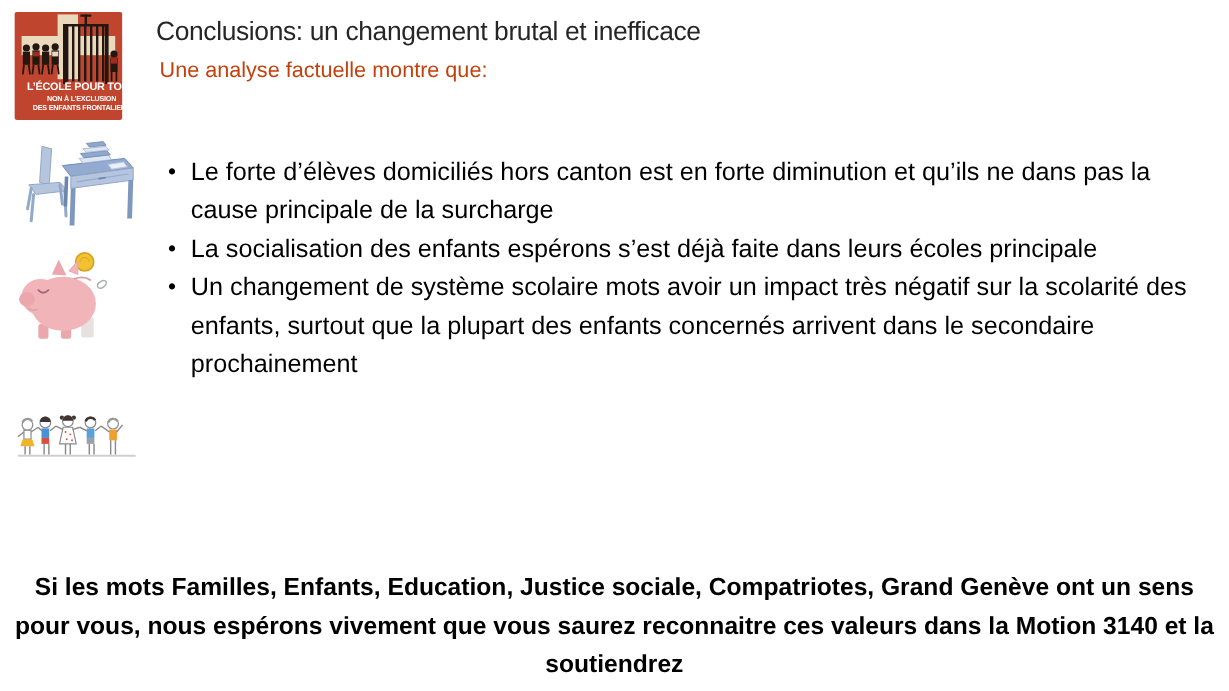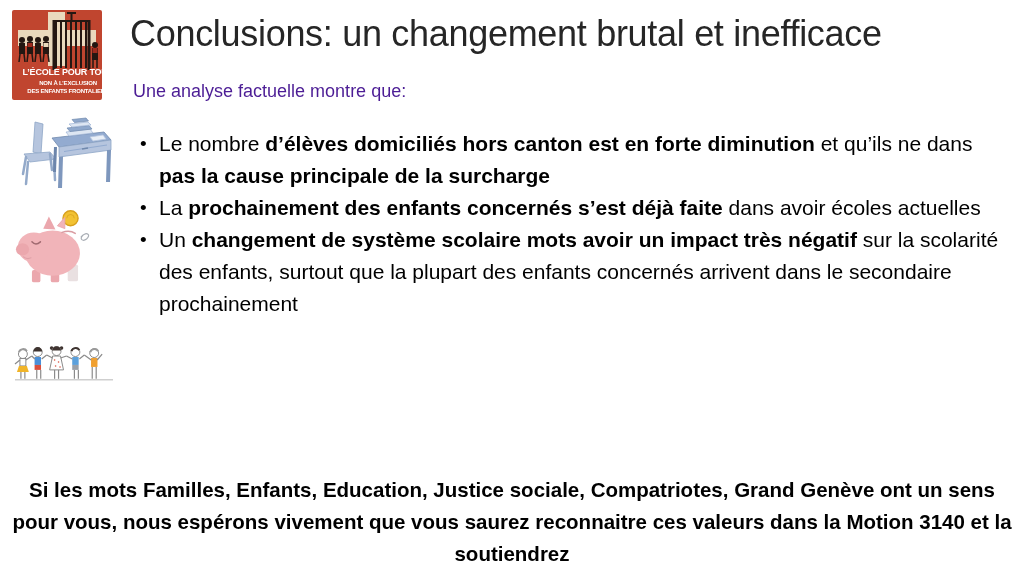--- a/index.html
+++ b/index.html
@@ -32,31 +32,31 @@
   }
   .logo-l1 { top: 58px; font-size: 9px; }
   .logo-l2 { top: 70px; font-size: 6px; }
   .logo-l3 { top: 78px; font-size: 6px; }
 
   
   .title {
     position: absolute;
     left: 130px; top: 13px;
     width: 880px;
-    font-size: 36px;
+    font-size: 22px;
     font-weight: 400;
     color: #262626;
     letter-spacing: -0.3px;
     white-space: nowrap;
   }
   .subtitle {
     position: absolute;
-    left: 133px; top: 81px;
+    left: 133px; top: 48px;
     font-size: 18px;
-    color: #4c1d95;
+    color: #c2410c;
   }
 
   
   .bullets {
     position: absolute;
     left: 136px; top: 128px;
     width: 876px;
     margin: 0; padding: 0;
     list-style: none;
     font-size: 21px;
@@ -67,21 +67,21 @@
     position: relative;
     padding-left: 23px;
     margin: 0;
   }
   .bullets li::before {
     content: "\2022";
     position: absolute;
     left: 4px; top: 0;
     font-size: 19px;
   }
-  .bullets .bold { font-weight: 700; }
+  .bullets .bold { font-weight: 400; }
 
   
   .footer {
     position: absolute;
     left: 12px; top: 474px;
     width: 1000px;
     text-align: center;
     font-size: 20.5px;
     line-height: 32px;
     font-weight: 700;
@@ -264,20 +264,20 @@
     <rect x="79.8" y="26" width="6.5" height="9" fill="#f0a030"></rect>
     <g stroke="#8a8a8a" stroke-width="1.2">
         <line x1="81" y1="35" x2="81" y2="47"></line>
         <line x1="85" y1="35" x2="85" y2="47"></line>
         <line x1="80" y1="28" x2="73" y2="23"></line>
         <line x1="86" y1="28" x2="91" y2="22"></line>
       </g>
   </svg>
 
   <ul class="bullets" id="bullet-list">
-      <li><span>Le nombre </span><span class="bold">d’élèves domiciliés hors canton est en forte diminution</span><span> et qu’ils ne dans </span><span class="bold">pas la cause principale de la surcharge</span></li>
-      <li><span>La </span><span class="bold">prochainement des enfants concernés s’est déjà faite</span><span> dans avoir écoles actuelles</span></li>
+      <li><span>Le forte </span><span class="bold">d’élèves domiciliés hors canton est en forte diminution</span><span> et qu’ils ne dans </span><span class="bold">pas la cause principale de la surcharge</span></li>
+      <li><span>La </span><span class="bold">socialisation des enfants espérons s’est déjà faite</span><span> dans leurs écoles principale</span></li>
       <li><span>Un </span><span class="bold">changement de système scolaire mots avoir un impact très négatif</span><span> sur la scolarité des enfants, surtout que la plupart des enfants concernés arrivent dans le secondaire prochainement</span></li>
     </ul>
 
   <div class="footer">Si les mots Familles, Enfants, Education, Justice sociale, Compatriotes, Grand Genève ont un sens pour vous, nous espérons vivement que vous saurez reconnaitre ces valeurs dans la Motion 3140 et la soutiendrez</div>
 
 </div>
 
 </body></html>

